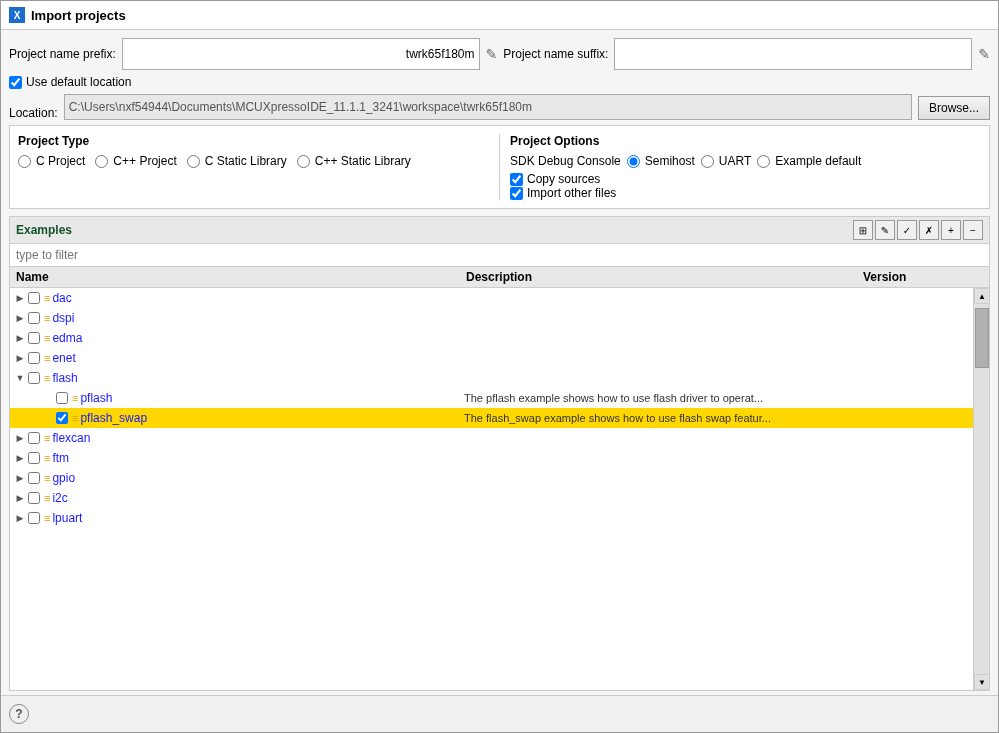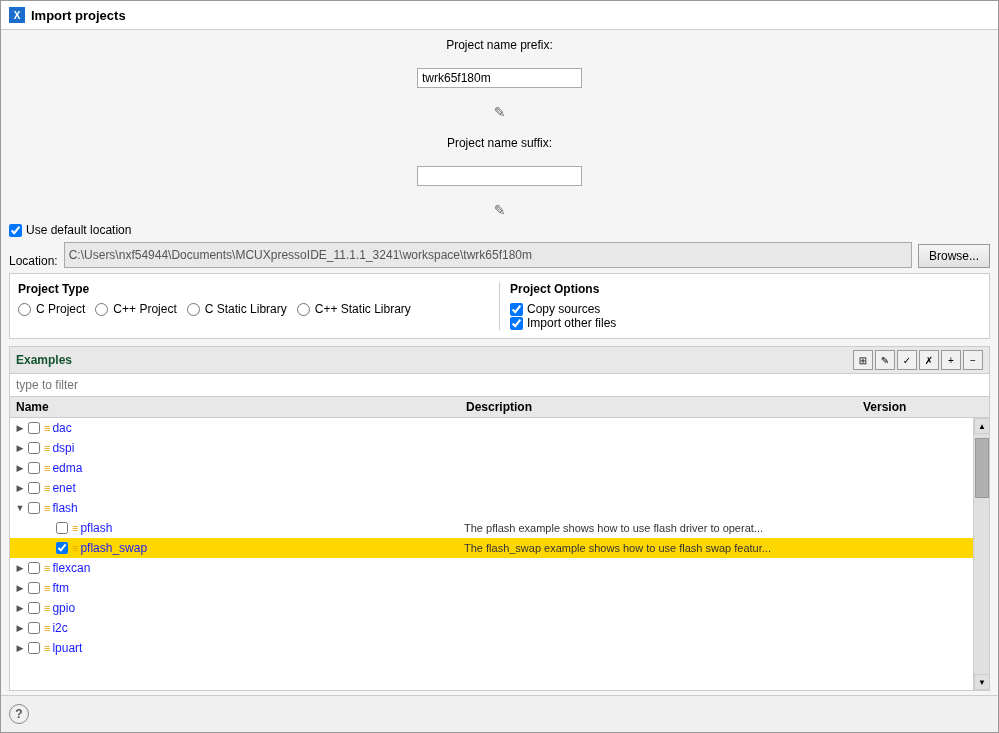--- a/index.html
+++ b/index.html
@@ -47,34 +47,34 @@
       flex: 1;
       padding: 8px 8px 4px 8px;
       display: flex;
       flex-direction: column;
       gap: 5px;
       overflow: hidden;
     }
     .row {
       display: flex;
       align-items: center;
-      gap: 16px;
-      flex-direction: column;
+      gap: 6px;
     }
     .label {
       white-space: nowrap;
       color: #000;
     }
     .text-input {
       border: 1px solid #aaa;
       background: #fff;
-      height: 16px;
+      height: 32px;
       padding: 2px 4px;
       font-size: 12px;
       outline: none;
+      text-align: right;
     }
     .prefix-input { flex: 1; }
     .suffix-input { flex: 1; }
     .location-input {
       flex: 1;
       background: #e8e8e8;
       border: 1px solid #aaa;
       height: 22px;
       padding: 12px 4px;
       font-size: 12px;
@@ -349,20 +349,35 @@
           </label>
           <label class="radio-label">
             <input type="radio" name="projtype" style=""> 
               <span>C++ Static Library</span>
           </label>
         </div>
       </div>
 
       <div class="project-options-section">
         <div class="section-title">Project Options</div>
+        <div class="sdk-row">
+          <span class="sdk-label">SDK Debug Console</span>
+          <label class="radio-label">
+            <input type="radio" name="sdkdebug" checked="" style=""> 
+              <span>Semihost</span>
+          </label>
+          <label class="radio-label">
+            <input type="radio" name="sdkdebug" style=""> 
+              <span>UART</span>
+          </label>
+          <label class="radio-label">
+            <input type="radio" name="sdkdebug" style=""> 
+              <span>Example default</span>
+          </label>
+        </div>
         <div class="checkbox-row">
           <input type="checkbox" checked="" style="">
           <span>Copy sources</span>
         </div>
         <div class="checkbox-row">
           <input type="checkbox" checked="" style="">
           <span>Import other files</span>
         </div>
       </div>
     </div>

